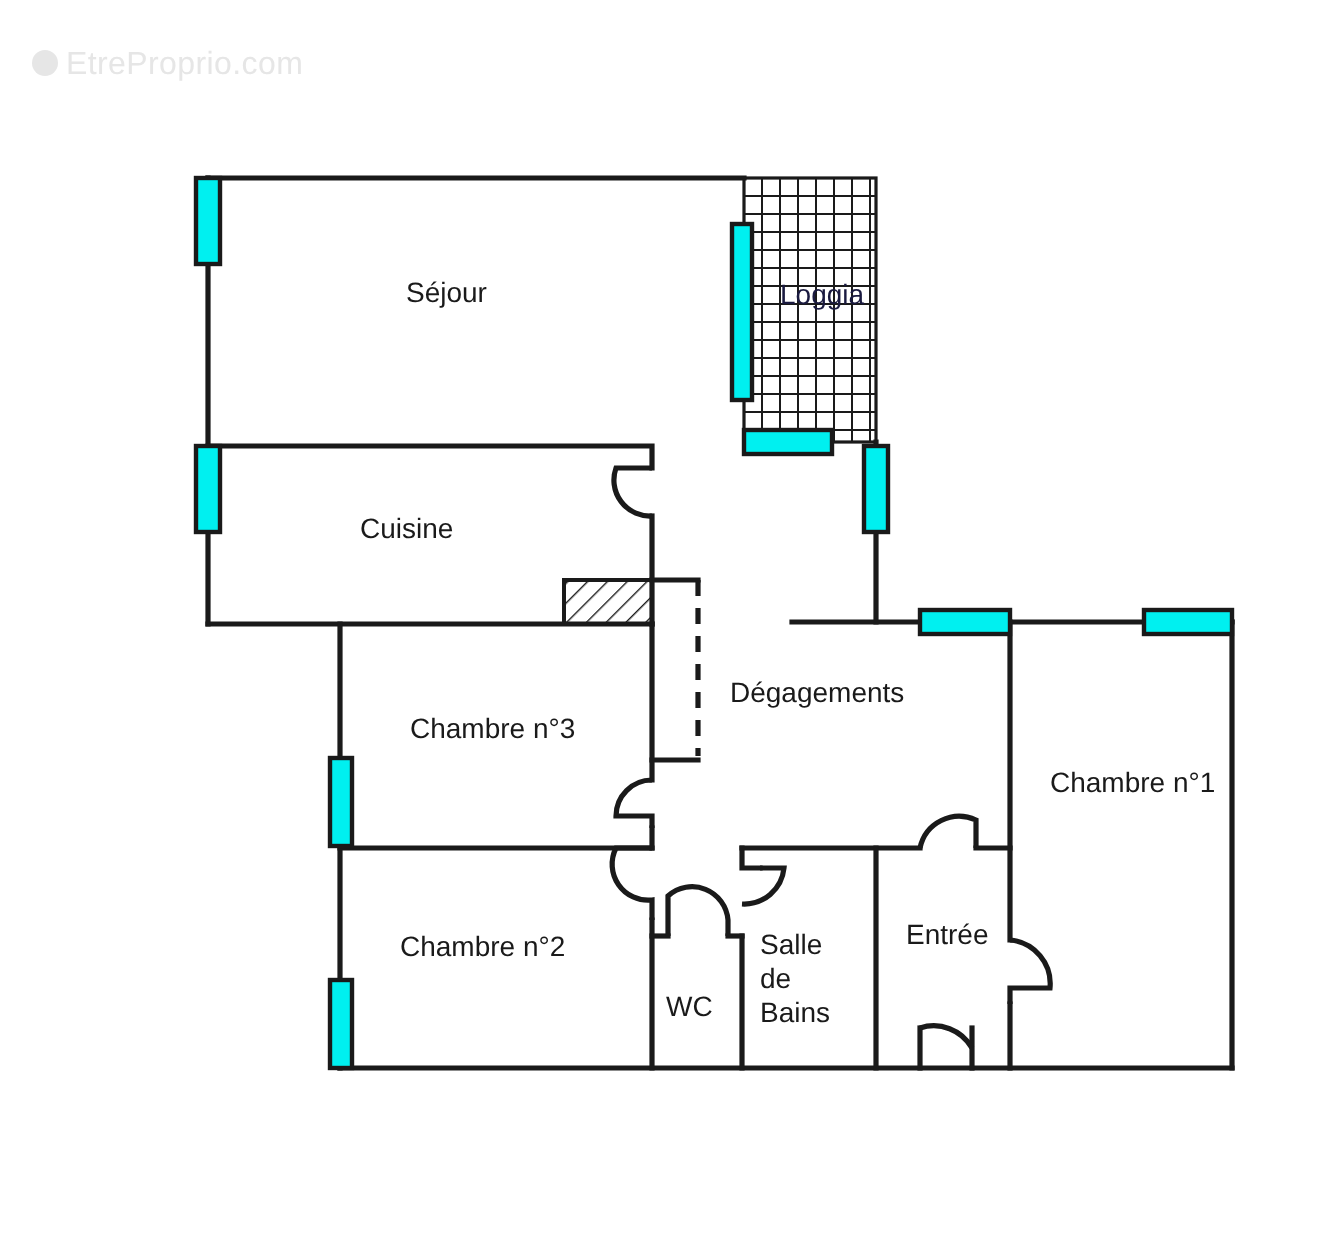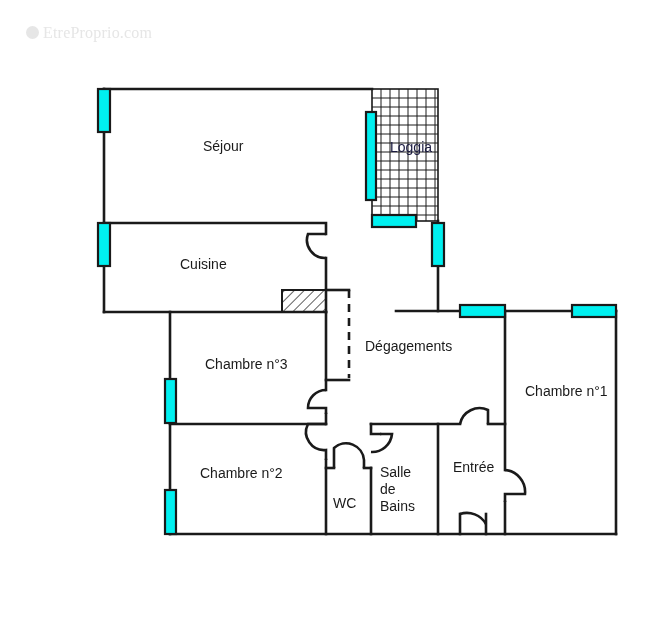--- a/index.html
+++ b/index.html
@@ -1,19 +1,19 @@
 <!DOCTYPE html>
 <html><head>
   <meta charset="utf-8">
   <style>
     html, body { margin: 0; padding: 0; background: #ffffff; }
     body { width: 665px; height: 626px; position: relative; overflow: hidden; font-family: "Liberation Sans", sans-serif; }
     .watermark {
-      position: absolute; left: 26px; top: 24px;
-      font-family: Liberation Serif, serif; font-size: 16px;
+      position: absolute; left: 16px; top: 24px;
+      font-family: Liberation Sans, sans-serif; font-size: 16px;
       color: #e6e6e6; letter-spacing: 0.2px;
     }
     .watermark .wm-icon {
       display: inline-block; width: 13px; height: 13px; border-radius: 50%;
       background: #e6e6e6; vertical-align: -1px; margin-right: 4px;
     }
     svg.plan { position: absolute; left: 0; top: 0; }
     .wall { stroke: #1a1a1a; stroke-width: 2.6; fill: none; stroke-linecap: square; }
     .door { stroke: #1a1a1a; stroke-width: 2.6; fill: none; }
     .win { fill: #00f0f0; stroke: #1a1a1a; stroke-width: 2.2; }

